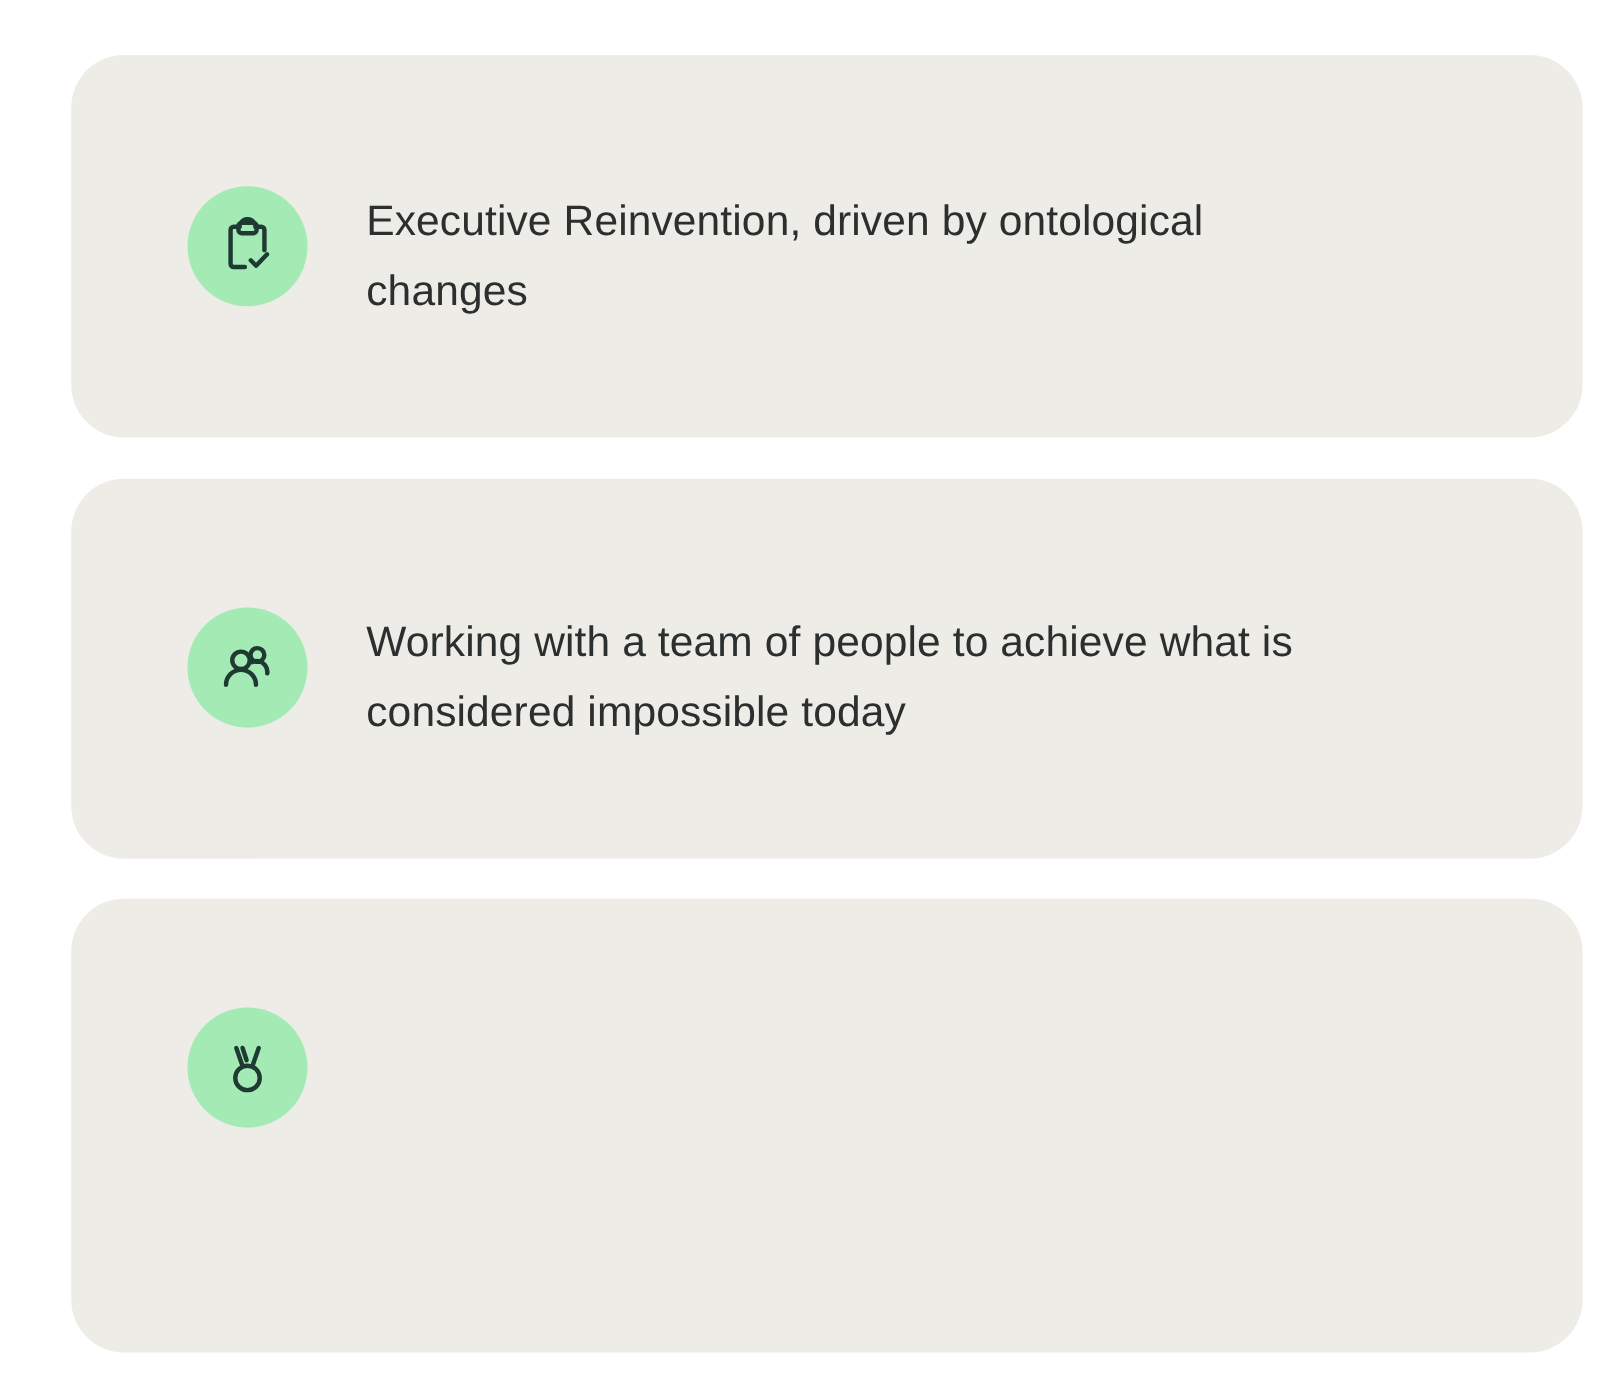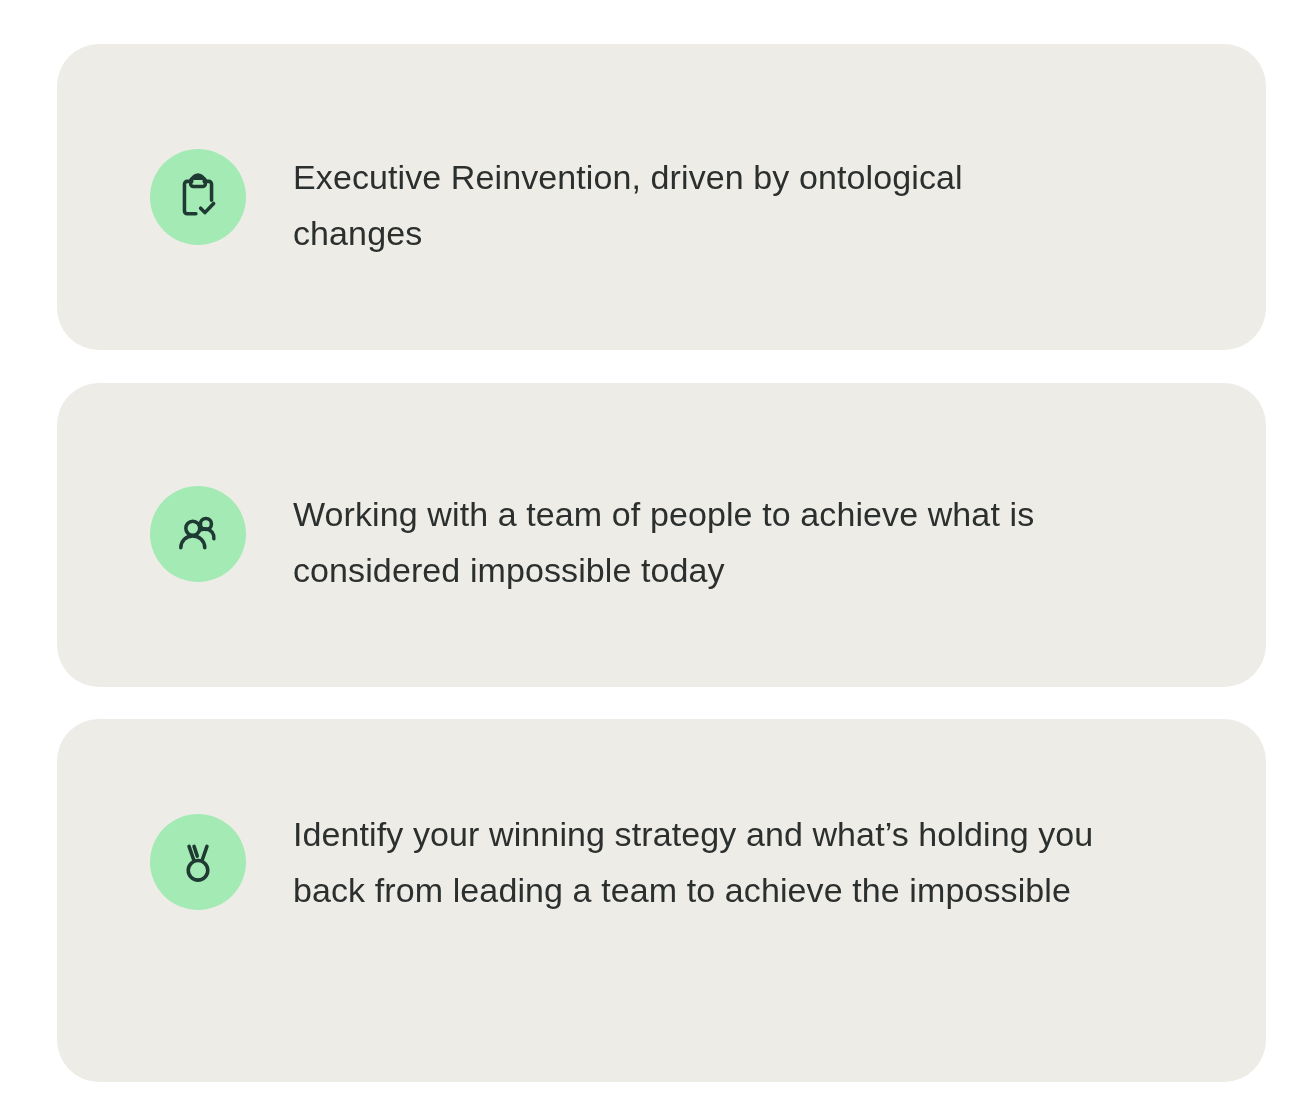--- a/index.html
+++ b/index.html
@@ -127,17 +127,16 @@
       <div class="icon-badge">
         <span>
           <svg width="50" height="50" viewBox="0 0 48 48" fill="none" stroke="#1f3a33" stroke-width="3.4" stroke-linecap="round" stroke-linejoin="round">
             <circle cx="24" cy="32" r="9.4"></circle>
             <path d="M15.4 9L20.2 22.8"></path>
             <path d="M20.2 9L23.3 18.4"></path>
             <path d="M32.6 9L27.8 22.8"></path>
           </svg>
         </span>
       </div>
-      <div class="card-text">Identify your winning strategy and what’s holding you back from leading a team to achieve the impossible</div>
     </div>
   </div>
 
 </div>
 
 </body></html>

